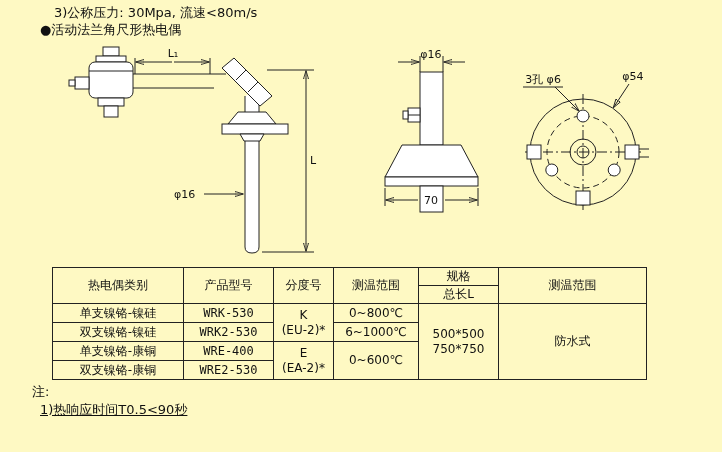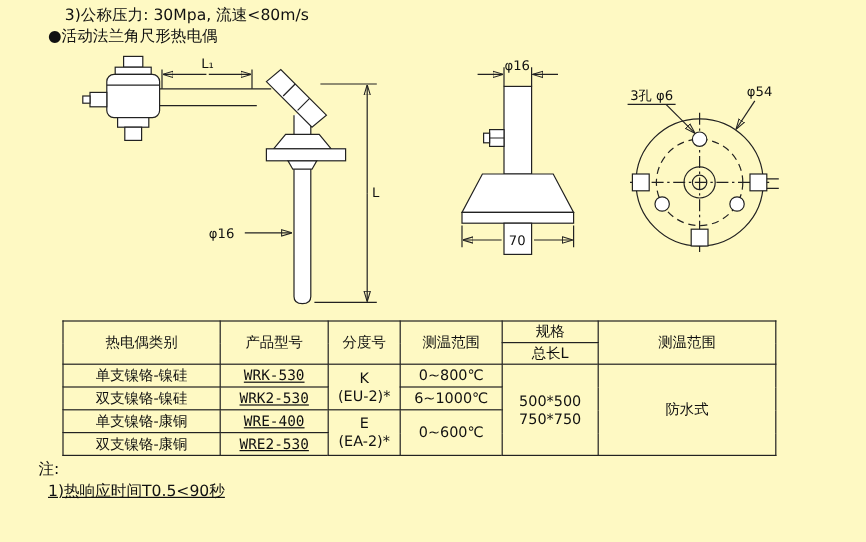--- a/index.html
+++ b/index.html
@@ -23,21 +23,21 @@
 
   table.spec-table {
     position:absolute; left:52px; top:267px; border-collapse:collapse; table-layout:fixed;
   }
   table.spec-table th, table.spec-table td {
     border:1px solid #222; text-align:center; vertical-align:middle;
     font-size:12px; font-weight:normal; padding:0 2px; line-height:1.25;
   }
   tr.hrow { height:18px; }
   tr.drow { height:19px; }
-  td.model-cell { font-family:"DejaVu Sans Mono","Liberation Mono",monospace;text-decoration:underline; }
+  td.model-cell { font-family:"DejaVu Sans Mono","Liberation Mono",monospace; }
   .notes { position:absolute; left:32px; top:383px; font-size:13px; line-height:18px; }
   .notes .nitem { padding-left:8px; white-space:nowrap;text-decoration:underline; }
 </style>
 </head>
 <body>
 
 <div class="page">
 
   <div class="topline line1">3)公称压力: 30Mpa, 流速&lt;80m/s</div>
   <div class="topline line2">●活动法兰角尺形热电偶</div>

